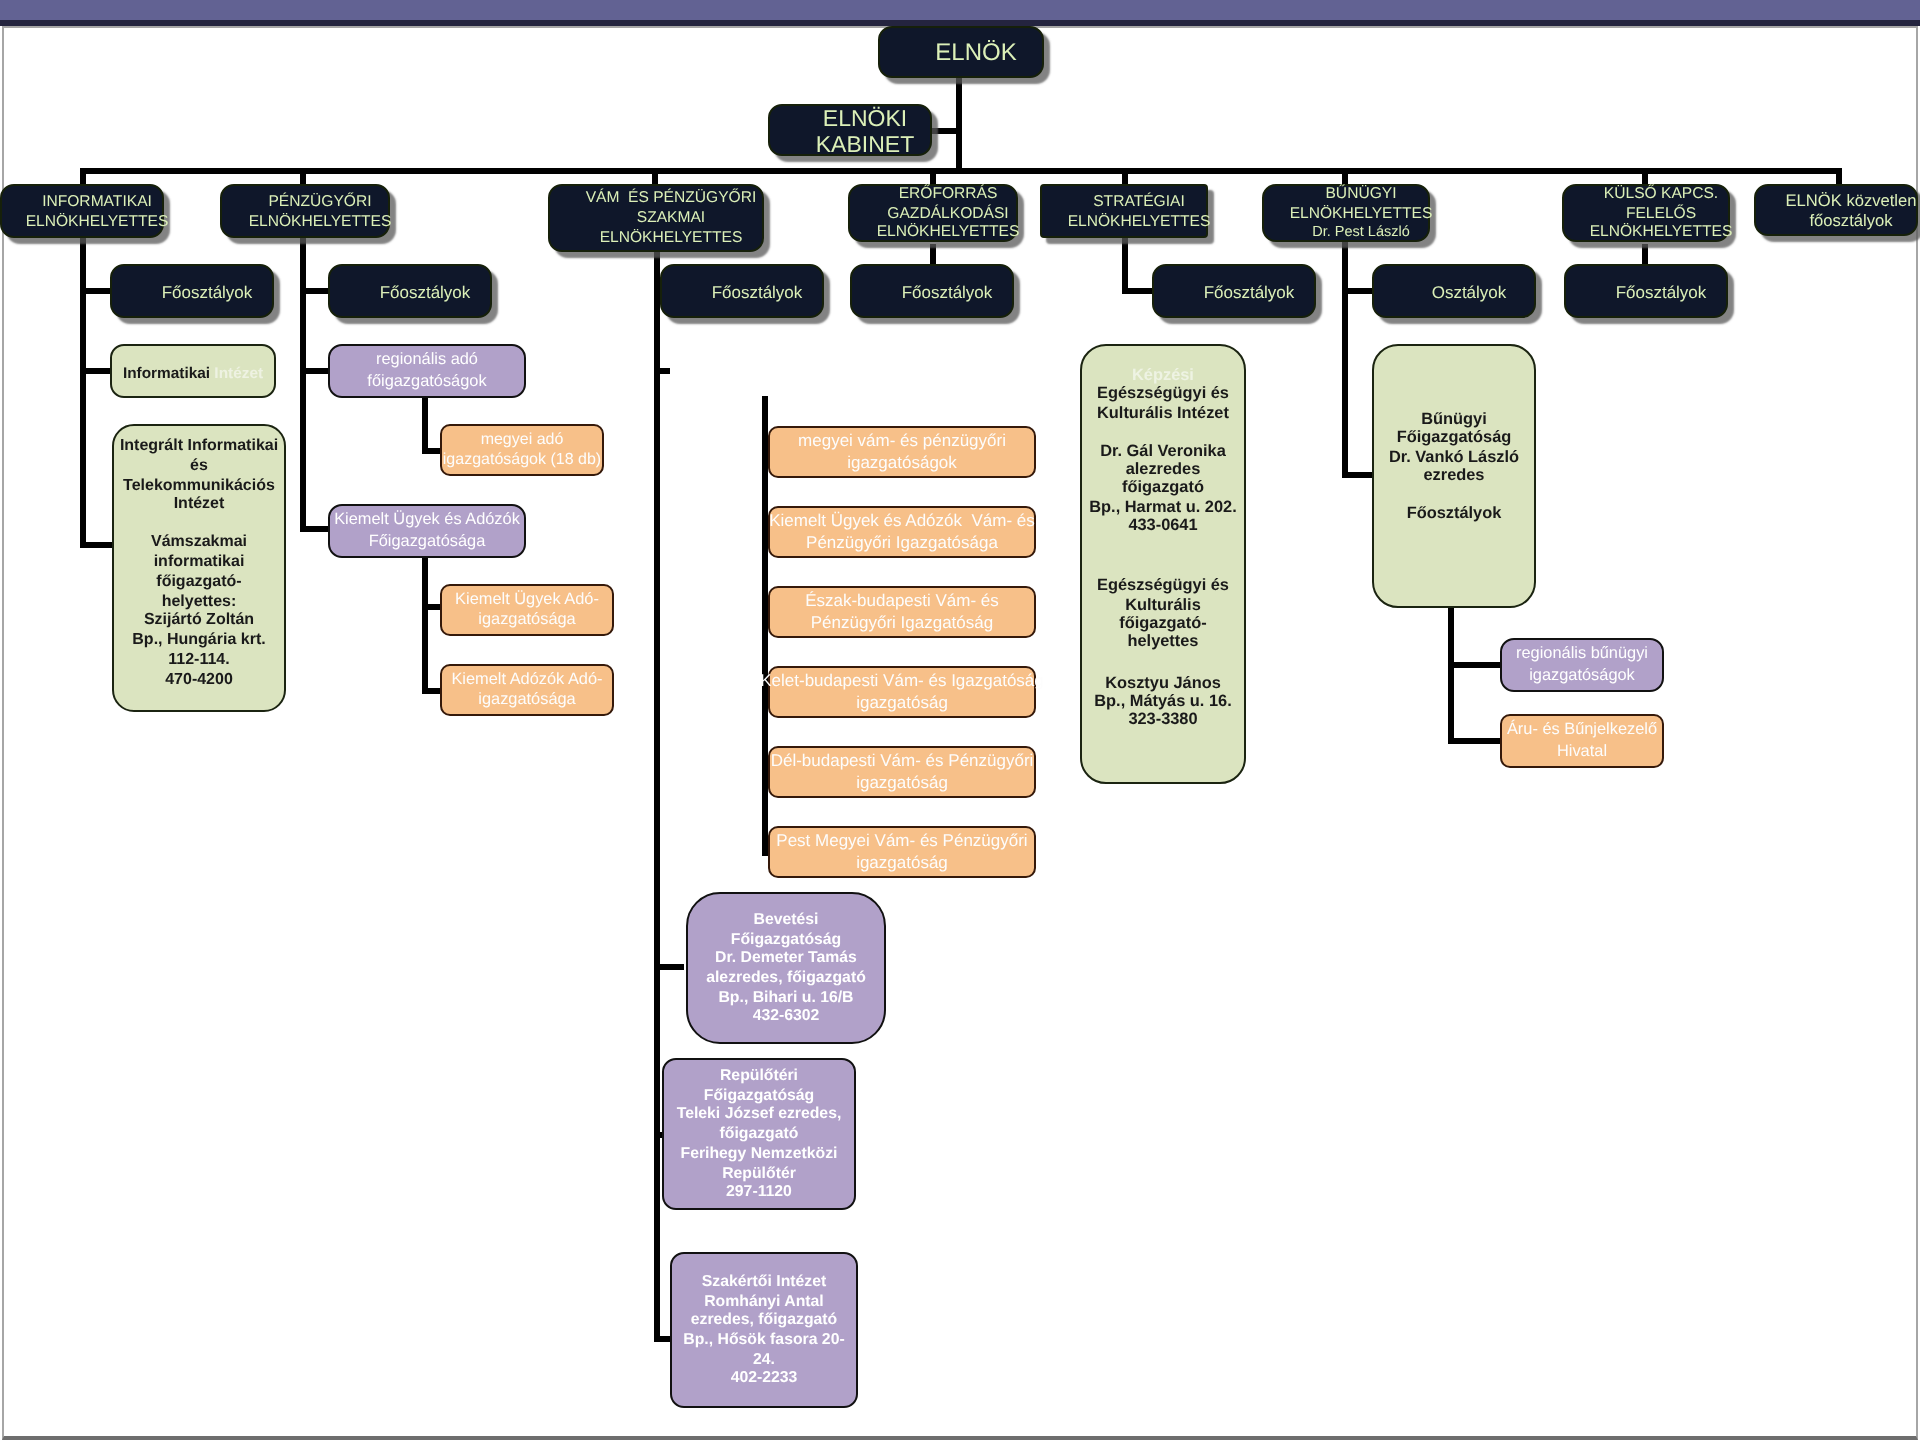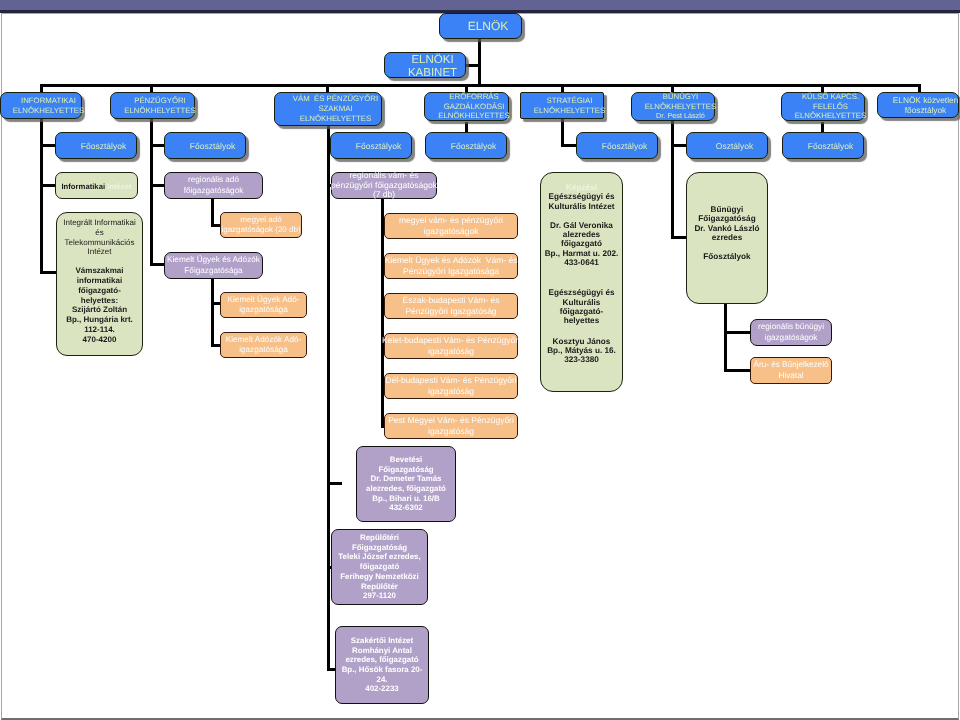--- a/index.html
+++ b/index.html
@@ -10,25 +10,25 @@
   .conn{position:absolute;background:#000;z-index:1;}
   .node{position:absolute;z-index:2;border:1.6px solid #111;border-radius:7px;
         display:flex;flex-direction:column;align-items:center;justify-content:center;
         text-align:center;line-height:9.3px;box-sizing:border-box;
         white-space:pre;}
   .node.inline{display:block;}
   .node.topalign{justify-content:flex-start;}
   .node .ln{display:block;}
   .node .ln.inl{display:inline;}
   .node .ln.b{font-weight:bold;}
-  .node .ln.nb{font-weight:normal;}
+  .node .ln.nb{font-weight:bold;}
   .node .ln.wh{color:#eef2e2;}
   .node .ln.fd{color:#eef3e3;}
   .node .ln.sm{font-size:0.93em;}
-  .green-dark{background:#3b82f6;color:#dcf0b8;border-color:#16200a;box-shadow:3px 3px 1px rgba(90,90,90,0.75);padding-left:15px;}
+  .green-dark{background:#0f172a;color:#dcf0b8;border-color:#16200a;box-shadow:3px 3px 1px rgba(90,90,90,0.75);padding-left:15px;}
   .green-light{background:#dbe4c0;color:#1a1a1a;border-color:#1b2411;font-weight:bold;}
   .purple{background:#b1a1c9;color:#fff;border-color:#111;}
   .orange{background:#f7c089;color:#fdfdfd;border-color:#35190a;}
 </style>
 </head>
 <body>
 
 <div id="stage">
   <div id="topbar"></div>
   <div id="sheet"></div>
@@ -110,43 +110,40 @@
 informatikai
 főigazgató-
 helyettes:
 Szijártó Zoltán
 Bp., Hungária krt.
 112-114.
 470-4200</span></div>
   <div class="node purple" style="left:164px;top:172px;width:99px;height:27px;font-size:8.2px;line-height:10.5px;border-radius:7px;"><span class="ln" style="">regionális adó
 főigazgatóságok</span></div>
   <div class="node orange" style="left:220px;top:212px;width:82px;height:26px;font-size:8.0px;line-height:10px;border-radius:5px;"><span class="ln" style="">megyei adó
-igazgatóságok (20 db)</span></div>
+igazgatóságok (18 db)</span></div>
   <div class="node purple" style="left:164px;top:252px;width:99px;height:27px;font-size:8.2px;line-height:10.5px;border-radius:7px;"><span class="ln" style="">Kiemelt Ügyek és Adózók
 Főigazgatósága</span></div>
   <div class="node orange" style="left:220px;top:292px;width:87px;height:26px;font-size:8.2px;line-height:10px;border-radius:5px;"><span class="ln" style="">Kiemelt Ügyek Adó-
 igazgatósága</span></div>
   <div class="node orange" style="left:220px;top:332px;width:87px;height:26px;font-size:8.2px;line-height:10px;border-radius:5px;"><span class="ln" style="">Kiemelt Adózók Adó-
 igazgatósága</span></div>
-  <div class="node purple" style="left:331px;top:172px;width:106px;height:27px;font-size:8.5px;line-height:9.5px;border-radius:7px;"><span class="ln" style="">regionális vám- és
-pénzügyőri főigazgatóságok
-(7 db)</span></div>
   <div class="node orange" style="left:384px;top:213px;width:134px;height:26px;font-size:8.5px;line-height:11px;border-radius:5px;"><span class="ln" style="">megyei vám- és pénzügyőri
 igazgatóságok</span></div>
   <div class="node orange" style="left:384px;top:253px;width:134px;height:26px;font-size:8.5px;line-height:11px;border-radius:5px;"><span class="ln" style="">Kiemelt Ügyek és Adózók  Vám- és
 Pénzügyőri Igazgatósága</span></div>
   <div class="node orange" style="left:384px;top:293px;width:134px;height:26px;font-size:8.5px;line-height:11px;border-radius:5px;"><span class="ln" style="">Észak-budapesti Vám- és
 Pénzügyőri Igazgatóság</span></div>
-  <div class="node orange" style="left:384px;top:333px;width:134px;height:26px;font-size:8.5px;line-height:11px;border-radius:5px;"><span class="ln" style="">Kelet-budapesti Vám- és Pénzügyőri
+  <div class="node orange" style="left:384px;top:333px;width:134px;height:26px;font-size:8.5px;line-height:11px;border-radius:5px;"><span class="ln" style="">Kelet-budapesti Vám- és Igazgatóság
 igazgatóság</span></div>
   <div class="node orange" style="left:384px;top:373px;width:134px;height:26px;font-size:8.5px;line-height:11px;border-radius:5px;"><span class="ln" style="">Dél-budapesti Vám- és Pénzügyőri
 igazgatóság</span></div>
   <div class="node orange" style="left:384px;top:413px;width:134px;height:26px;font-size:8.5px;line-height:11px;border-radius:5px;"><span class="ln" style="">Pest Megyei Vám- és Pénzügyőri
 igazgatóság</span></div>
-  <div class="node purple" style="left:356px;top:446px;width:100px;height:76px;font-size:7.9px;line-height:9.7px;border-radius:7px;"><span class="ln b" style="">Bevetési
+  <div class="node purple" style="left:343px;top:446px;width:100px;height:76px;font-size:7.9px;line-height:9.7px;border-radius:17px;"><span class="ln b" style="">Bevetési
 Főigazgatóság
 Dr. Demeter Tamás
 alezredes, főigazgató
 Bp., Bihari u. 16/B
 432-6302</span></div>
   <div class="node purple" style="left:331px;top:529px;width:97px;height:76px;font-size:7.9px;line-height:9.7px;border-radius:7px;"><span class="ln b" style="">Repülőtéri
 Főigazgatóság
 Teleki József ezredes,
 főigazgató
 Ferihegy Nemzetközi

